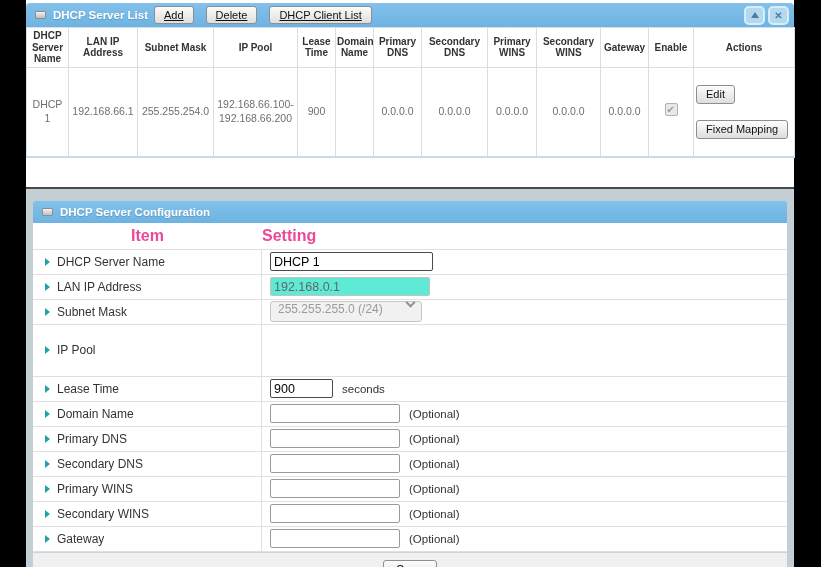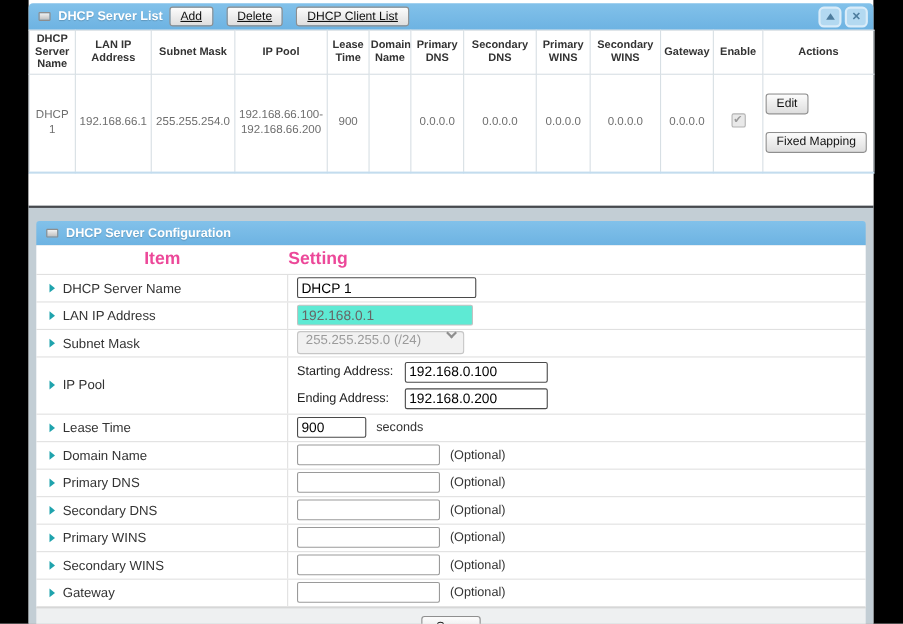--- a/index.html
+++ b/index.html
@@ -295,30 +295,20 @@
             <span class="chev"></span>
           </span>
         </div>
       </div>
 
       <div class="cfg-row r-tall">
         <div class="cfg-item">
             <span class="arrow-icon"></span>
             <span>IP Pool</span>
           </div>
-        <div class="cfg-setting col">
-          <span class="pool-line">
-            <span class="pool-label">Starting Address:</span>
-            <input class="txt w-pool" type="text" value="192.168.0.100" style="">
-          </span>
-          <span class="pool-line">
-            <span class="pool-label">Ending Address:</span>
-            <input class="txt w-pool" type="text" value="192.168.0.200" style="">
-          </span>
-        </div>
       </div>
 
       <div class="cfg-row r">
         <div class="cfg-item">
             <span class="arrow-icon"></span>
             <span>Lease Time</span>
           </div>
         <div class="cfg-setting">
           <input class="txt w-lease" type="text" value="900" style="">
           <span class="suffix">seconds</span>

